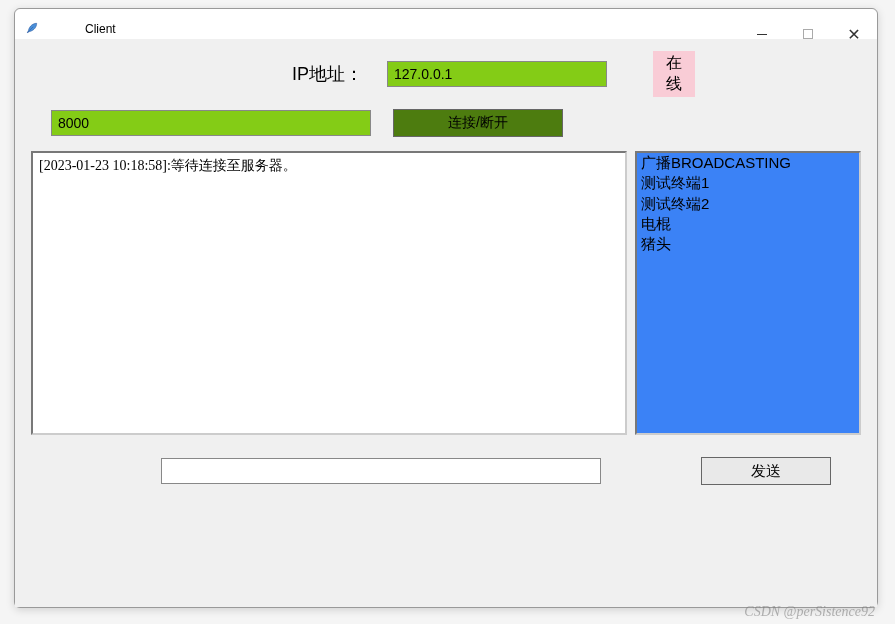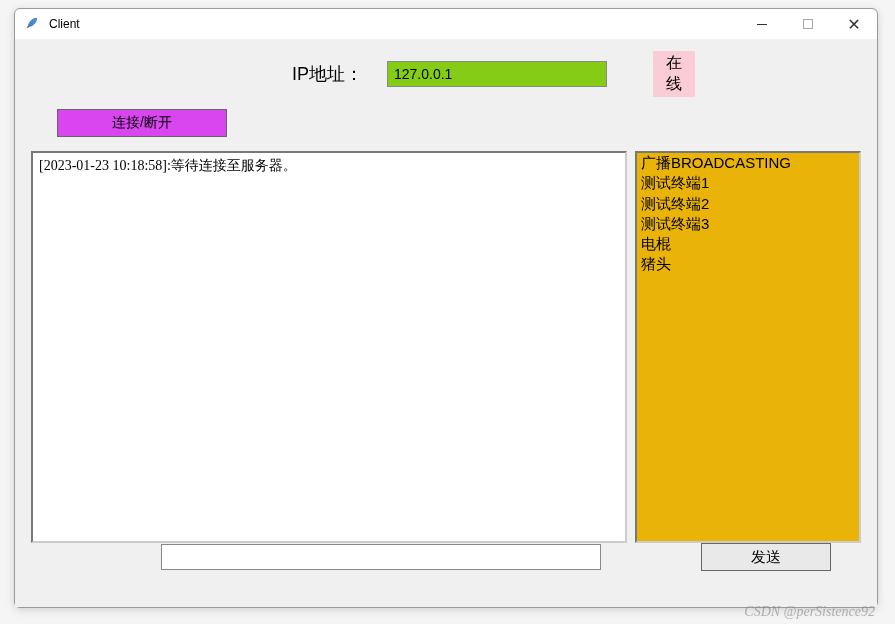--- a/index.html
+++ b/index.html
@@ -23,23 +23,24 @@
       border-radius: 6px;
       box-shadow: 0 2px 8px rgba(0,0,0,0.15);
       display: flex;
       flex-direction: column;
     }
     .titlebar {
       height: 30px;
       background: #fff;
       display: flex;
       align-items: center;
-      padding: 0 0 0 10px;
+      padding: 10px 0 0 10px;
       border-top-left-radius: 6px;
       border-top-right-radius: 6px;
+      gap: 36px;
     }
     .titlebar .icon {
       width: 16px;
       height: 16px;
       margin-right: 8px;
     }
     .feather {
       display: inline-block;
       width: 14px;
       height: 14px;
@@ -111,58 +112,59 @@
       font-size: 16px;
       padding: 2px 6px;
       display: inline-block;
       width: 42px;
       text-align: center;
       margin-left: 30px;
     }
     .btn {
       height: 28px;
       width: 170px;
-      background: #d946ef;
+      background: #4d7c0f;
       border: 1px solid #666;
       font-size: 14px;
       cursor: pointer;
       margin-left: 6px;
     }
     .middle {
       display: flex;
       gap: 8px;
-      height: 392px;
+      height: 284px;
     }
     .log {
       flex: 1;
       background: #fff;
       border: 2px inset #ccc;
       padding: 4px 6px;
       font-size: 14px;
       line-height: 1.35;
       overflow: auto;
       color: #000;
       font-family: "SimSun", serif;
     }
     .userlist {
       width: 226px;
-      background: #eab308;
+      background: #3b82f6;
       border: 2px inset #ccc;
       font-size: 15px;
       line-height: 1.35;
       overflow-y: scroll;
       color: #000;
     }
     .userlist .item {
       padding: 0 4px;
       white-space: nowrap;
     }
     .bottom {
       display: flex;
       align-items: center;
+      margin-top: 22px;
       padding: 0 10px;
       gap: 70px;
     }
     .bottom input.msg {
       flex: 0 0 440px;
       height: 26px;
       border: 1px solid #888;
       background: #fff;
       padding: 0 6px;
       font-size: 14px;
@@ -218,32 +220,32 @@
     </div>
   </div>
 
   <div class="body">
 
     <div class="form">
       <div class="lbl">IP地址：</div>
       <input class="text" type="text" value="127.0.0.1" style="">
       <div><span class="status">在线</span></div>
 
+      <input class="text" type="text" value="8000" style="">
       <button class="btn">连接/断开</button>
     </div>
 
     <div class="middle">
       <div class="log">
         <div>[2023-01-23 10:18:58]:等待连接至服务器。</div>
       </div>
       <div class="userlist">
         <div class="item">广播BROADCASTING</div>
         <div class="item">测试终端1</div>
         <div class="item">测试终端2</div>
-        <div class="item">测试终端3</div>
         <div class="item">电棍</div>
         <div class="item">猪头</div>
       </div>
     </div>
 
     <div class="bottom">
       <input class="msg" type="text" value="" style="">
       <button class="send">发送</button>
     </div>
 

